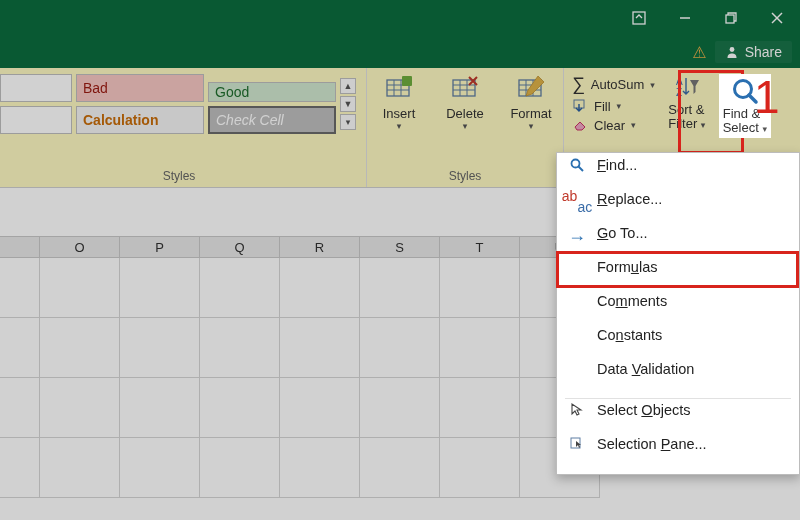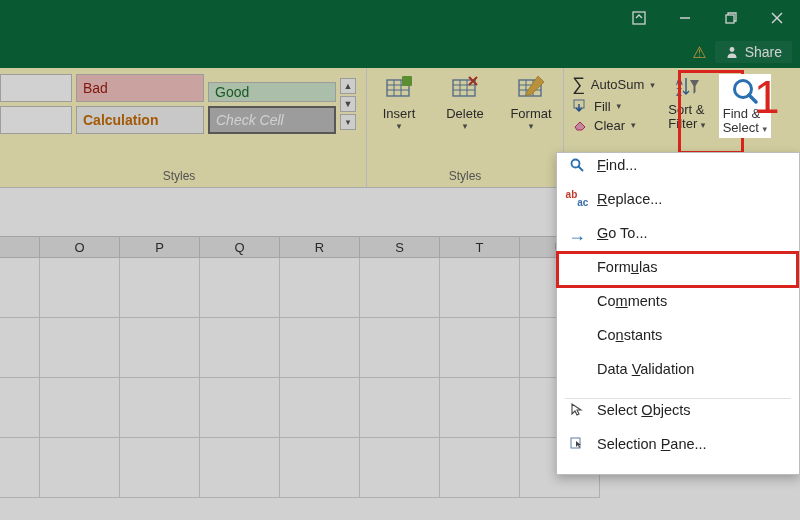--- a/index.html
+++ b/index.html
@@ -280,21 +280,21 @@
   <div class="menu-item">
     <span class="mic">
         <svg width="16" height="16" viewBox="0 0 16 16">
           <circle cx="6.5" cy="6.5" r="4" fill="none" stroke="#2a6fb0" stroke-width="1.8"></circle>
           <line x1="9.5" y1="9.5" x2="14" y2="14" stroke="#2a6fb0" stroke-width="2"></line>
         </svg>
       </span>
     <span class="mtxt"><u>F</u>ind...</span>
   </div>
   <div class="menu-item">
-    <span class="mic" style="font-size:10px; line-height:0.8; color:#3b6da8;font-weight:bold;"><span style="color:#c0392b">ab</span><br>ac</span>
+    <span class="mic" style="font-size:14px; line-height:0.8; color:#3b6da8;"><span style="color:#c0392b">ab</span><br>ac</span>
     <span class="mtxt"><u>R</u>eplace...</span>
   </div>
   <div class="menu-item">
     <span class="mic" style="color:#2a6fb0; font-size:18px">→</span>
     <span class="mtxt"><u>G</u>o To...</span>
   </div>
   <div class="menu-item">
     <span class="mic"></span>
     <span class="mtxt">Form<u>u</u>las</span>
   </div>

